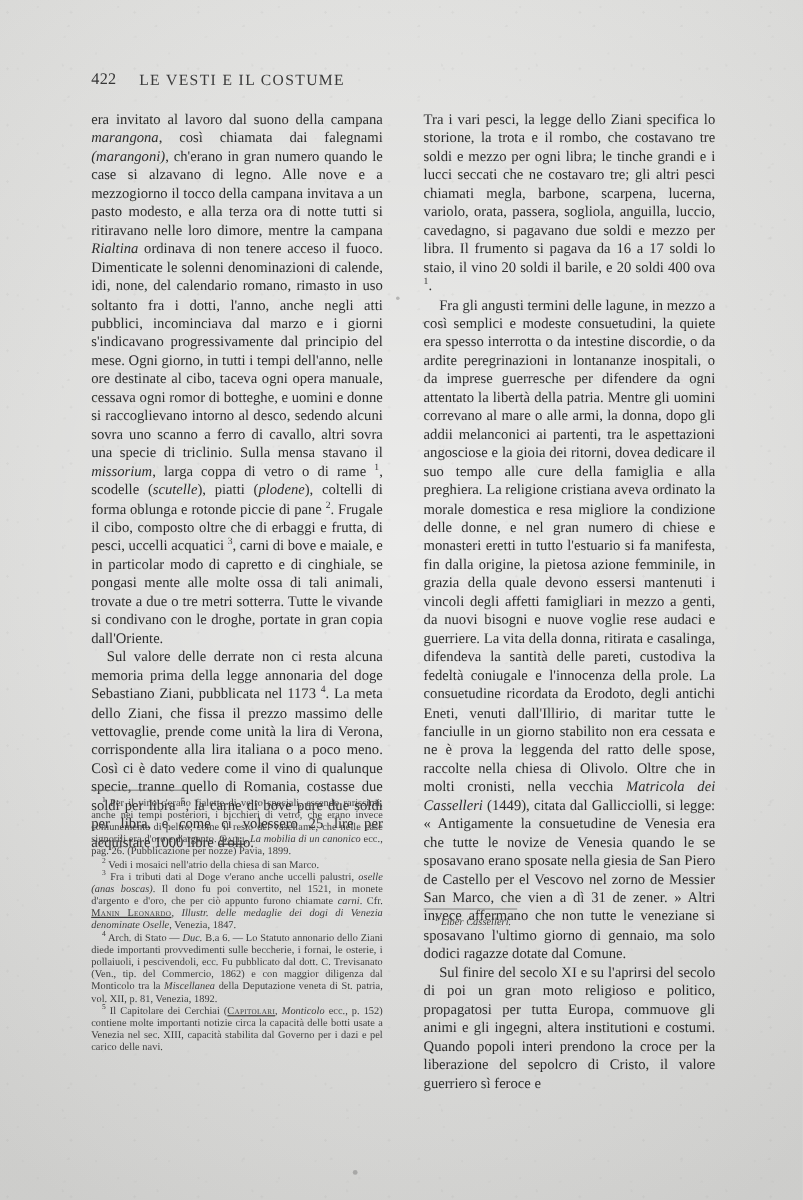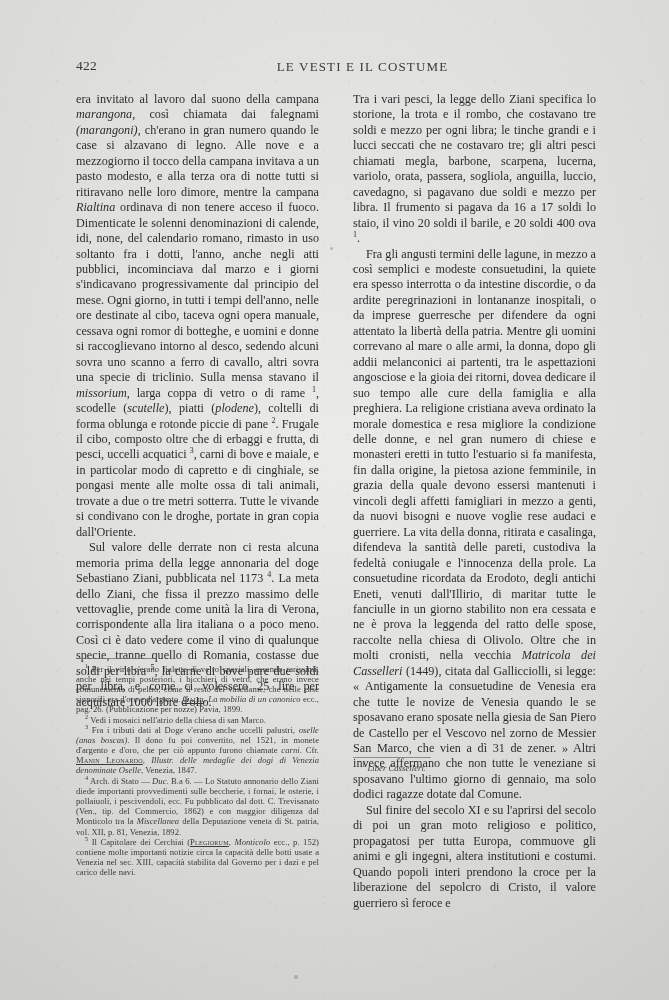--- a/index.html
+++ b/index.html
@@ -58,21 +58,21 @@
     font-size: 13.5px;
     letter-spacing: .3px;
     color: #363636;
     text-align: center;
   }
   .head-title {
     position: absolute;
     left: 0;
     right: 0;
     top: 1px;
-    text-align: center;
+    text-align: left;
     font-size: 13px;
     letter-spacing: 1.15px;
     color: #3a3a3a;
     padding-left: 40px;
   }
 
   
   .columns {
     position: absolute;
     top: 92px;
@@ -175,21 +175,21 @@
           <p class="noindent">era invitato al lavoro dal suono della campana <i>marangona</i>, così chiamata dai falegnami <i>(marangoni)</i>, ch'erano in gran numero quando le case si alzavano di legno. Alle nove e a mezzogiorno il tocco della campana invitava a un pasto modesto, e alla terza ora di notte tutti si ritiravano nelle loro dimore, mentre la campana <i>Rialtina</i> ordinava di non tenere acceso il fuoco. Dimenticate le solenni denominazioni di calende, idi, none, del calendario romano, rimasto in uso soltanto fra i dotti, l'anno, anche negli atti pubblici, incominciava dal marzo e i giorni s'indicavano progressivamente dal principio del mese. Ogni giorno, in tutti i tempi dell'anno, nelle ore destinate al cibo, taceva ogni opera manuale, cessava ogni romor di botteghe, e uomini e donne si raccoglievano intorno al desco, sedendo alcuni sovra uno scanno a ferro di cavallo, altri sovra una specie di triclinio. Sulla mensa stavano il <i>missorium</i>, larga coppa di vetro o di rame <sup>1</sup>, scodelle (<i>scutelle</i>), piatti (<i>plodene</i>), coltelli di forma oblunga e rotonde piccie di pane <sup>2</sup>. Frugale il cibo, composto oltre che di erbaggi e frutta, di pesci, uccelli acquatici <sup>3</sup>, carni di bove e maiale, e in particolar modo di capretto e di cinghiale, se pongasi mente alle molte ossa di tali animali, trovate a due o tre metri sotterra. Tutte le vivande si condivano con le droghe, portate in gran copia dall'Oriente.</p>
           <p>Sul valore delle derrate non ci resta alcuna memoria prima della legge annonaria del doge Sebastiano Ziani, pubblicata nel 1173 <sup>4</sup>. La meta dello Ziani, che fissa il prezzo massimo delle vettovaglie, prende come unità la lira di Verona, corrispondente alla lira italiana o a poco meno. Così ci è dato vedere come il vino di qualunque specie, tranne quello di Romania, costasse due soldi per libra <sup>5</sup>, la carne di bove pure due soldi per libra, e come ci volessero 25 lire per acquistare 1000 libre d'olio.</p>
         </div>
       <div class="footnotes" id="left-footnotes">
         <div class="fn-rule"></div>
         <div id="left-fn-list">
             <p class="fn"><sup>1</sup> Per il vino c'erano fialette di ve·ro speciali, essendo rarissimi, anche nei tempi posteriori, i bicchieri di vetro, che erano invece comunemente di peltro, come il resto del vasellame, che nelle case signorili era d'oro e d'argento. <span class="sc">Galli</span>, <i>La mobilia di un canonico</i> ecc., pag. 26. (Pubblicazione per nozze) Pavia, 1899.</p>
             <p class="fn"><sup>2</sup> Vedi i mosaici nell'atrio della chiesa di san Marco.</p>
             <p class="fn"><sup>3</sup> Fra i tributi dati al Doge v'erano anche uccelli palustri, <i>oselle (anas boscas)</i>. Il dono fu poi convertito, nel 1521, in monete d'argento e d'oro, che per ciò appunto furono chiamate <i>carni</i>. Cfr. <span class="sc">Manin Leonardo</span>, <i>Illustr. delle medaglie dei dogi di Venezia denominate Oselle</i>, Venezia, 1847.</p>
             <p class="fn"><sup>4</sup> Arch. di Stato — <i>Duc.</i> B.a 6. — Lo Statuto annonario dello Ziani diede importanti provvedimenti sulle beccherie, i fornai, le osterie, i pollaiuoli, i pescivendoli, ecc. Fu pubblicato dal dott. C. Trevisanato (Ven., tip. del Commercio, 1862) e con maggior diligenza dal Monticolo tra la <i>Miscellanea</i> della Deputazione veneta di St. patria, vol. XII, p. 81, Venezia, 1892.</p>
-            <p class="fn"><sup>5</sup> Il Capitolare dei Cerchiai (<span class="sc">Plegiorum</span>, <i>Monticolo</i> ecc., p. 152) contiene molte importanti notizie circa la capacità delle botti usate a Venezia nel sec. XIII, capacità stabilita dal Governo per i dazi e pel carico delle navi.</p>
+            <p class="fn"><sup>5</sup> Il Capitolare dei Cerchiai (<span class="sc">Capitolari</span>, <i>Monticolo</i> ecc., p. 152) contiene molte importanti notizie circa la capacità delle botti usate a Venezia nel sec. XIII, capacità stabilita dal Governo per i dazi e pel carico delle navi.</p>
           </div>
       </div>
     </div>
 
     <div class="col">
       <div class="body-text" id="right-body">
           <p class="noindent">Tra i vari pesci, la legge dello Ziani specifica lo storione, la trota e il rombo, che costavano tre soldi e mezzo per ogni libra; le tinche grandi e i lucci seccati che ne costavaro tre; gli altri pesci chiamati megla, barbone, scarpena, lucerna, variolo, orata, passera, sogliola, anguilla, luccio, cavedagno, si pagavano due soldi e mezzo per libra. Il frumento si pagava da 16 a 17 soldi lo staio, il vino 20 soldi il barile, e 20 soldi 400 ova <sup>1</sup>.</p>
           <p>Fra gli angusti termini delle lagune, in mezzo a così semplici e modeste consuetudini, la quiete era spesso interrotta o da intestine discordie, o da ardite peregrinazioni in lontananze inospitali, o da imprese guerresche per difendere da ogni attentato la libertà della patria. Mentre gli uomini correvano al mare o alle armi, la donna, dopo gli addii melanconici ai partenti, tra le aspettazioni angosciose e la gioia dei ritorni, dovea dedicare il suo tempo alle cure della famiglia e alla preghiera. La religione cristiana aveva ordinato la morale domestica e resa migliore la condizione delle donne, e nel gran numero di chiese e monasteri eretti in tutto l'estuario si fa manifesta, fin dalla origine, la pietosa azione femminile, in grazia della quale devono essersi mantenuti i vincoli degli affetti famigliari in mezzo a genti, da nuovi bisogni e nuove voglie rese audaci e guerriere. La vita della donna, ritirata e casalinga, difendeva la santità delle pareti, custodiva la fedeltà coniugale e l'innocenza della prole. La consuetudine ricordata da Erodoto, degli antichi Eneti, venuti dall'Illirio, di maritar tutte le fanciulle in un giorno stabilito non era cessata e ne è prova la leggenda del ratto delle spose, raccolte nella chiesa di Olivolo. Oltre che in molti cronisti, nella vecchia <i>Matricola dei Casselleri</i> (1449), citata dal Gallicciolli, si legge: « Antigamente la consuetudine de Venesia era che tutte le novize de Venesia quando le se sposavano erano sposate nella giesia de San Piero de Castello per el Vescovo nel zorno de Messier San Marco, che vien a dì 31 de zener. » Altri invece affermano che non tutte le veneziane si sposavano l'ultimo giorno di gennaio, ma solo dodici ragazze dotate dal Comune.</p>
           <p>Sul finire del secolo XI e su l'aprirsi del secolo di poi un gran moto religioso e politico, propagatosi per tutta Europa, commuove gli animi e gli ingegni, altera institutioni e costumi. Quando popoli interi prendono la croce per la liberazione del sepolcro di Cristo, il valore guerriero sì feroce e</p>
         </div>

